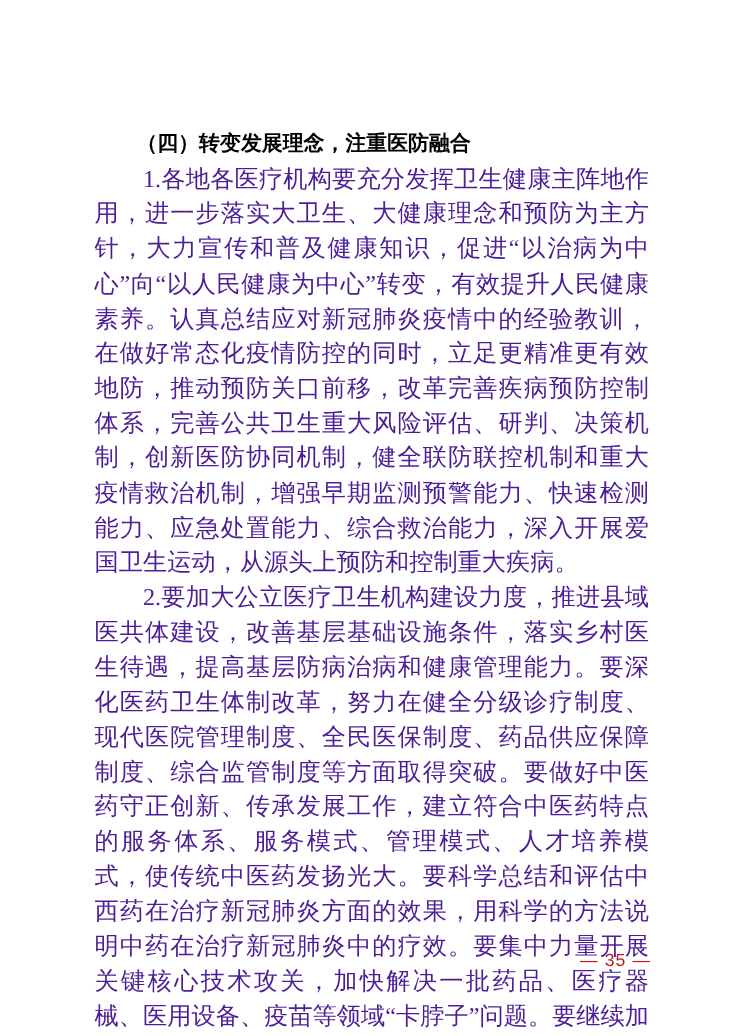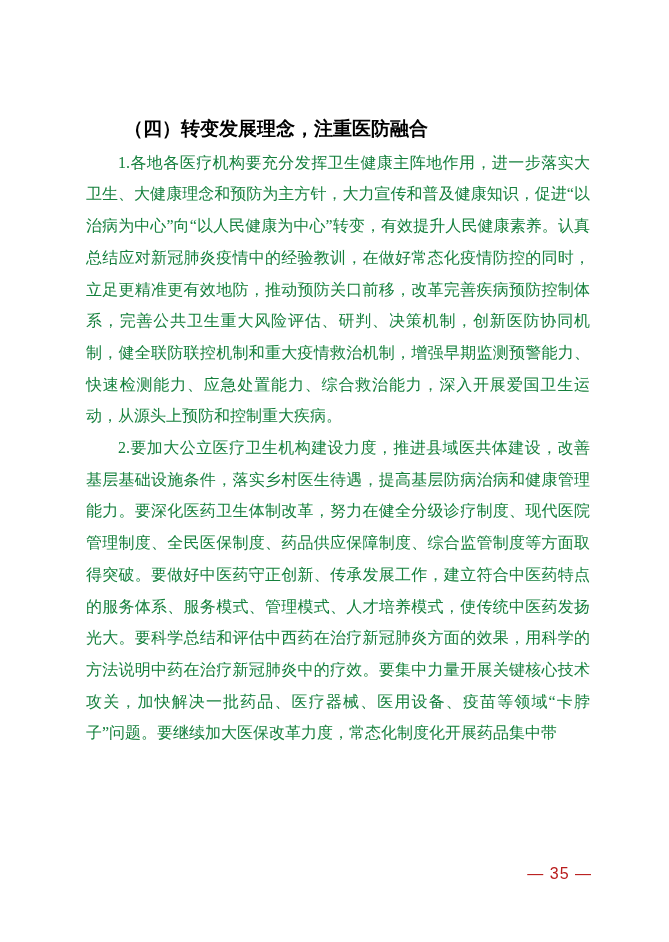--- a/index.html
+++ b/index.html
@@ -21,28 +21,28 @@
     top: 115px;
     width: 504px;
   }
   .heading {
     margin: 0;
     font-size: 19px;
     line-height: 31.7px;
     font-weight: 700;
     color: #000000;
     text-indent: 2em;
-    font-family: Liberation Mono, monospace;
+    font-family: Liberation Serif, serif;
     white-space: nowrap;
   }
   .para {
     margin: 0;
-    font-size: 16px;
+    font-size: 22px;
     line-height: 31.7px;
-    color: #15803d;
+    color: #4c1d95;
     text-align: justify;
     text-indent: 2em;
     letter-spacing: 0px;
     font-family: "Liberation Serif", serif;
   }
   .page-number {
     position: absolute;
     top: 864px;
     left: 86px;
     width: 506px;

